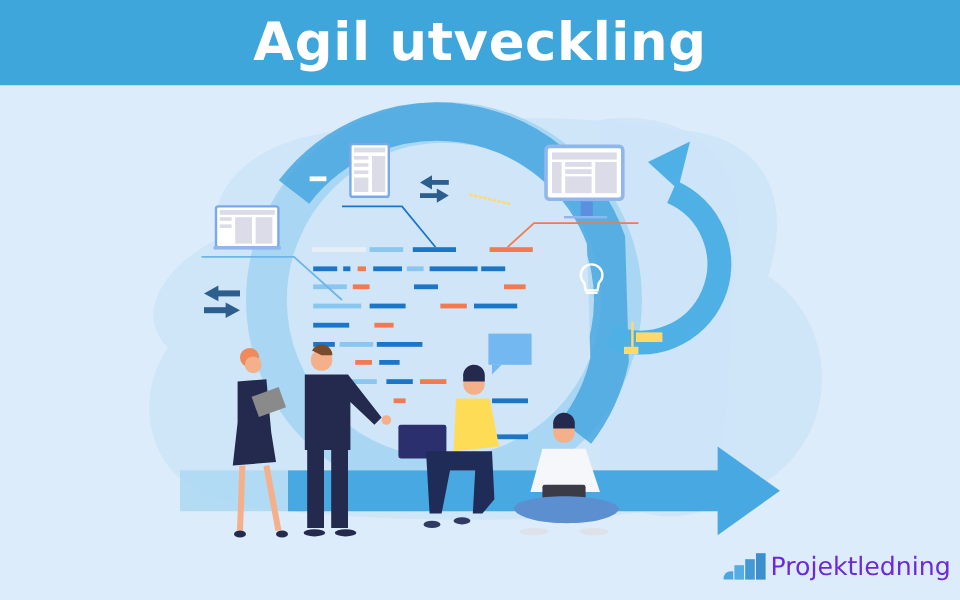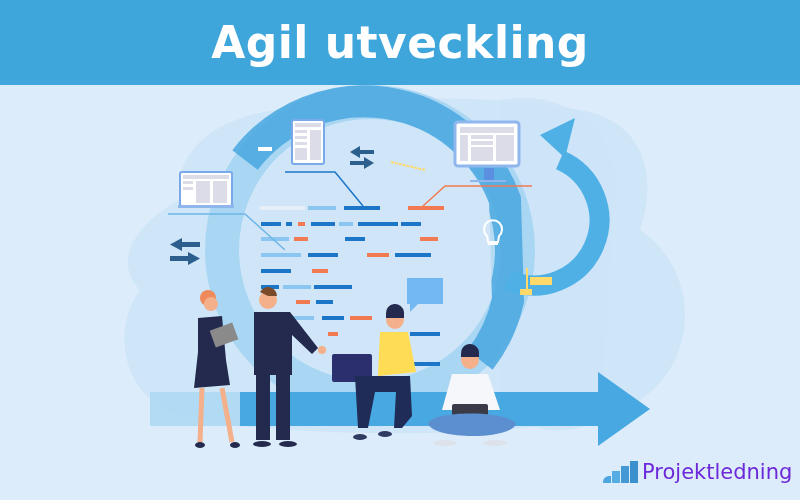--- a/index.html
+++ b/index.html
@@ -1,19 +1,19 @@
 <!DOCTYPE html>
 <html><head>
 <meta charset="utf-8">
 <style>
   * { margin:0; padding:0; box-sizing:border-box; }
   html, body { width:800px; height:500px; overflow:hidden; background:#dcecfa; }
   body { font-family: "DejaVu Sans", sans-serif; position:relative; }
   .banner {
-    position:absolute; left:0; top:0; width:800px; height:85px;
+    position:absolute; left:0; top:0; width:800px; height:71px;
     background:#3fa6dc; display:flex; align-items:center; justify-content:center;
   }
   .banner h1 {
     color:#ffffff; font-family:"DejaVu Sans", sans-serif; font-weight:bold;
     font-size:44px; letter-spacing:0.5px; line-height:1;
   }
   .stage { position:absolute; left:0; top:71px; width:800px; height:429px; }
   .stage svg { position:absolute; left:0; top:0; }
   .logo {
     position:absolute; left:603px; top:461px; display:flex; align-items:flex-end; gap:2px;

